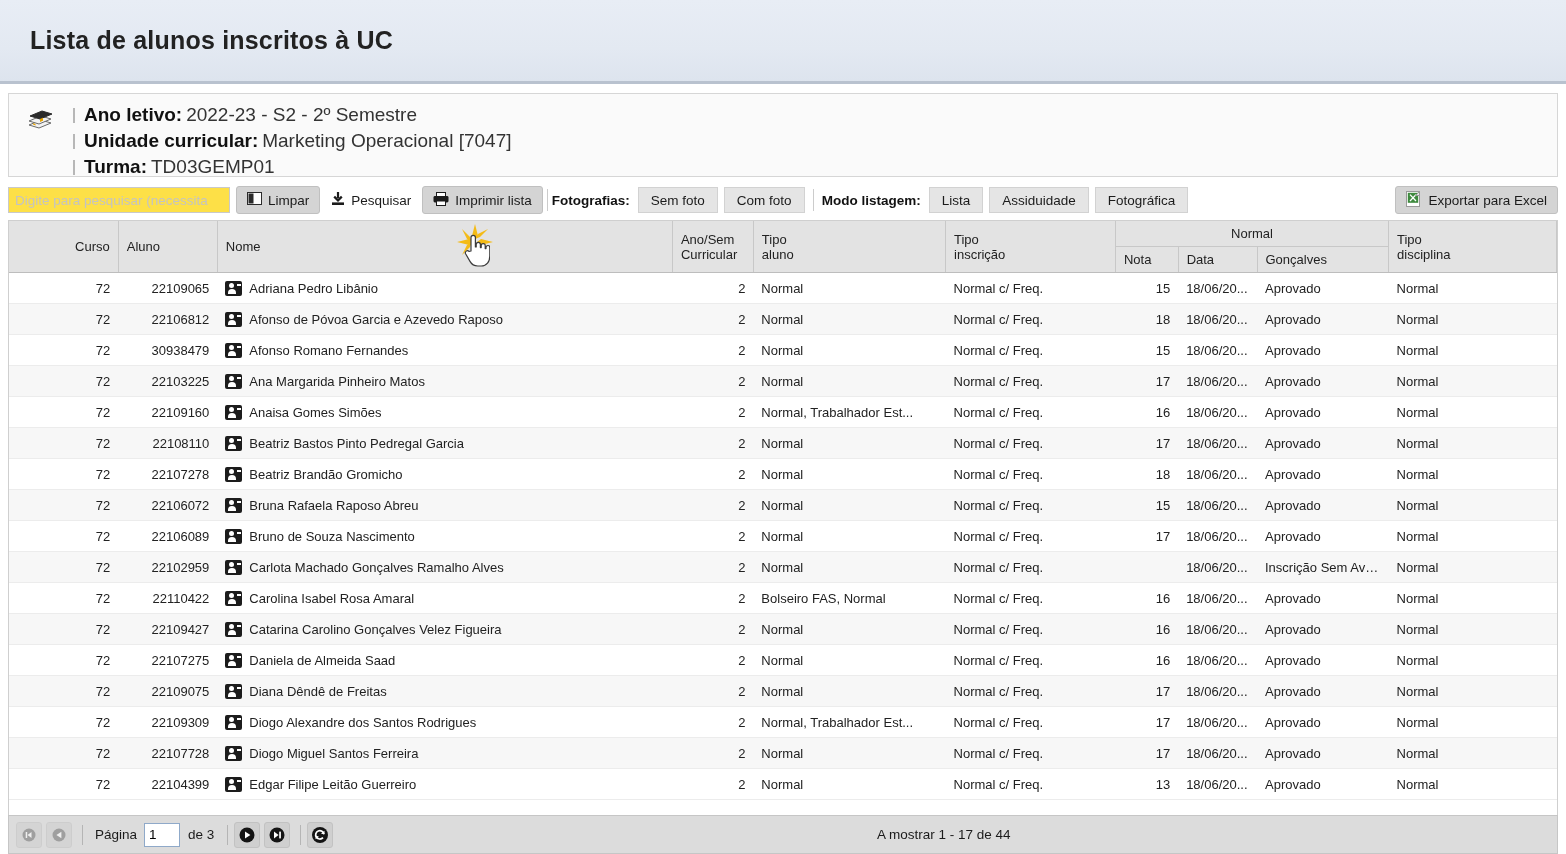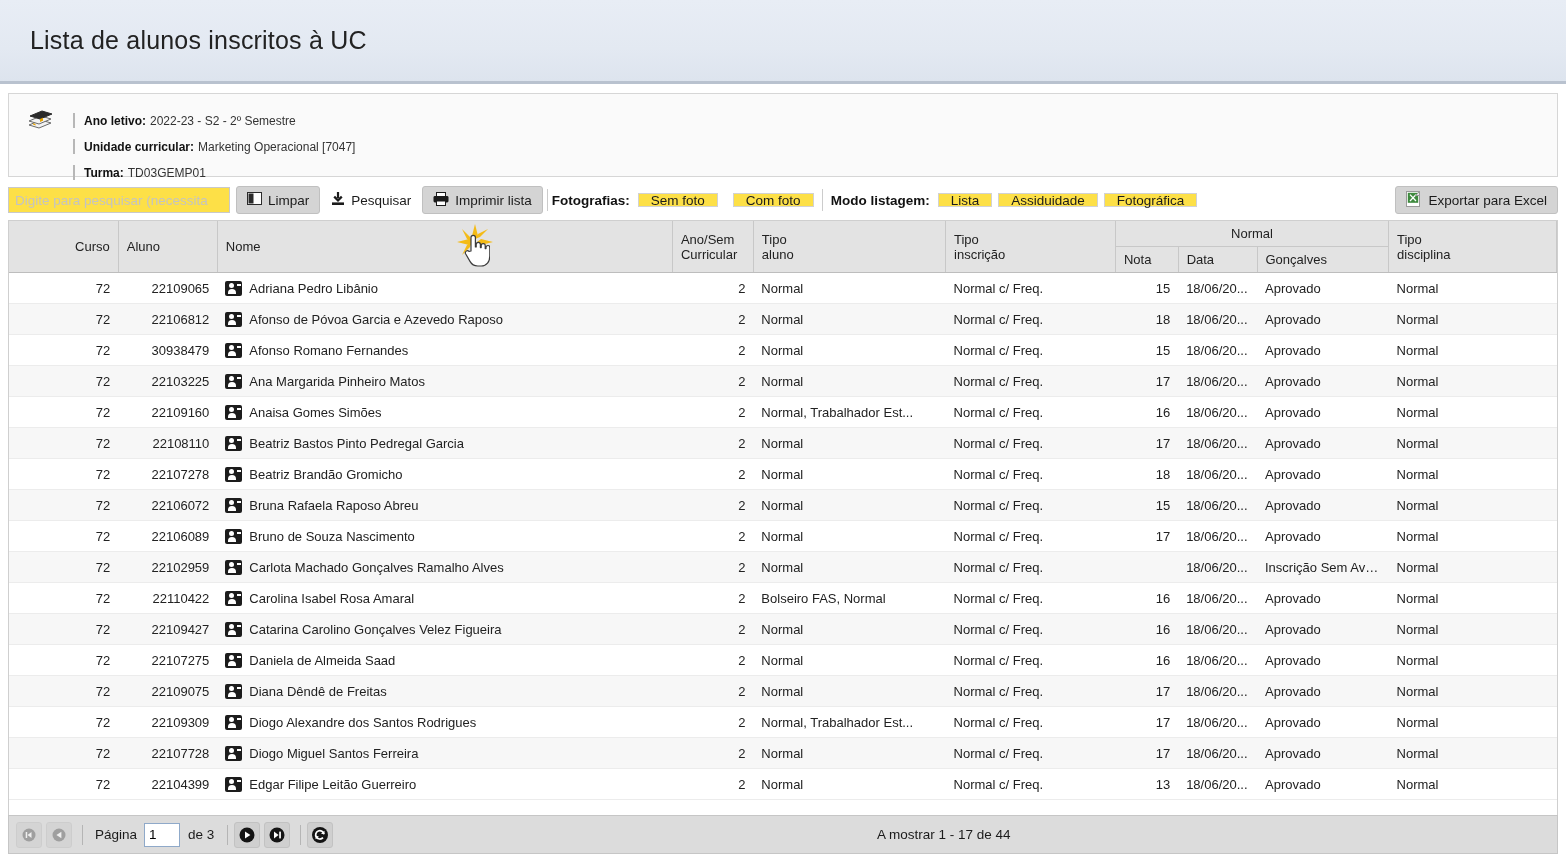--- a/index.html
+++ b/index.html
@@ -19,21 +19,21 @@
     height: 84px;
     background: linear-gradient(to bottom, #e8edf5 0%, #e3e9f2 60%, #dde4ee 100%);
     border-bottom: 3px solid #b9c2cf;
     display: flex; align-items: center;
     padding: 0 0 0 30px;
     flex: 0 0 auto;
   }
   .titlebar h1 {
     margin: 0;
     font-size: 25px;
-    font-weight: normal;
+    font-weight: bold;
     color: #222;
     letter-spacing: .2px;
   }
 
   
   .infopanel {
     margin: 9px 8px 0 8px;
     border: 1px solid #d6d6d6;
     background: #fafafa;
     display: flex;
@@ -42,23 +42,23 @@
     flex: 0 0 auto;
     height: 84px;
   }
   .infopanel .bookicon {
     width: 62px; flex: 0 0 62px;
     display: flex; justify-content: center; align-items: flex-start;
     padding-top: 4px;
   }
   .infolines { flex: 1 1 auto; }
   .infoline {
-    display: flex; align-items: flex-end;
+    display: flex; align-items: center;
     height: 26px;
-    font-size: 12px;
+    font-size: 19px;
     padding-left: 2px;
   }
   .infoline .bar {
     display: inline-block;
     width: 2px; height: 15px;
     background: #b7b7b7;
     margin-right: 9px;
   }
   .infoline b { font-weight: bold; color: #111; margin-right: 4px; }
   .infoline span.val { color: #333; }
@@ -96,25 +96,25 @@
     white-space: nowrap;
     font-family: "Liberation Sans", sans-serif;
   }
   .btn.grey {
     background: #d4d4d4;
     border: 1px solid #c0c0c0;
     border-radius: 3px;
   }
   .btn.plain { background: transparent; border: 1px solid transparent; }
   .seg {
-    height: 14px;
+    height: 26px;
     display: inline-flex; align-items: center;
     padding: 0 12px;
     font-size: 13.5px;
-    background: #fde047;
+    background: #e5e5e5;
     border: 1px solid #d2d2d2;
     cursor: pointer;
     color: #1b1b1b;
     margin-left: -1px;
   }
   .grouplabel {
     font-weight: bold; font-size: 13.5px;
     margin: 0 8px 0 12px; color: #111;
     white-space: nowrap;
   }
@@ -316,21 +316,21 @@
       </span>
       <span>Imprimir lista</span>
     </button>
 
     <span class="vsep"></span>
     <span class="grouplabel" style="margin-left:0;">Fotografias:</span>
 
     <div class="seg" style="margin-left:0;">
       <span>Sem foto</span>
     </div>
-    <div class="seg" style="margin-left:15px;">
+    <div class="seg" style="margin-left:6px;">
       <span>Com foto</span>
     </div>
 
     <span class="vsep" style="margin-left:8px;"></span>
     <span class="grouplabel" style="margin-left:4px;">Modo listagem:</span>
 
     <div class="seg" style="margin-left:0;">
       <span>Lista</span>
     </div>
     <div class="seg" style="margin-left:6px;">

